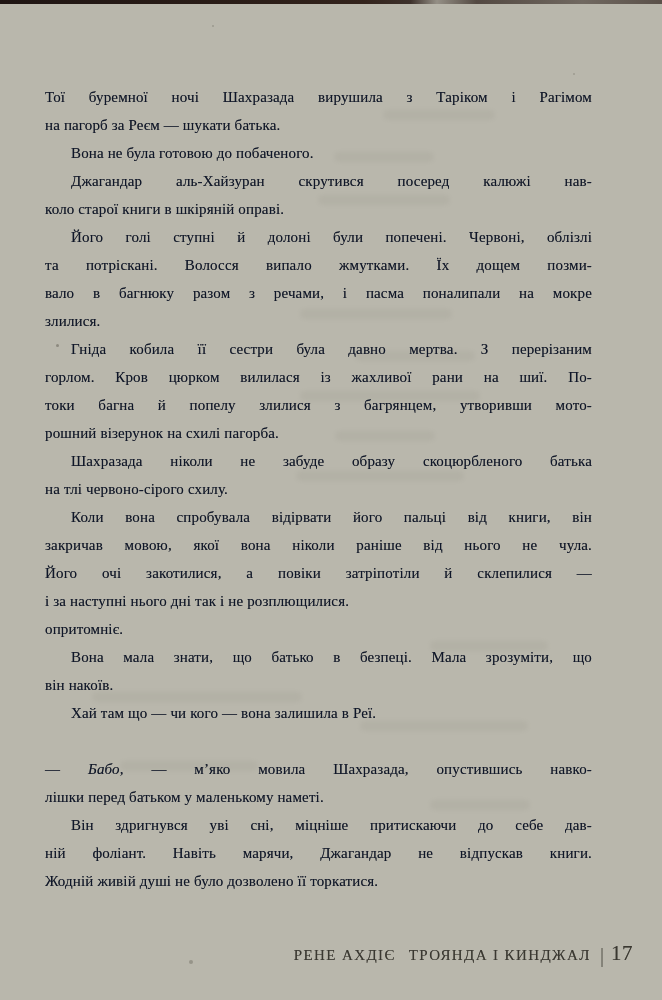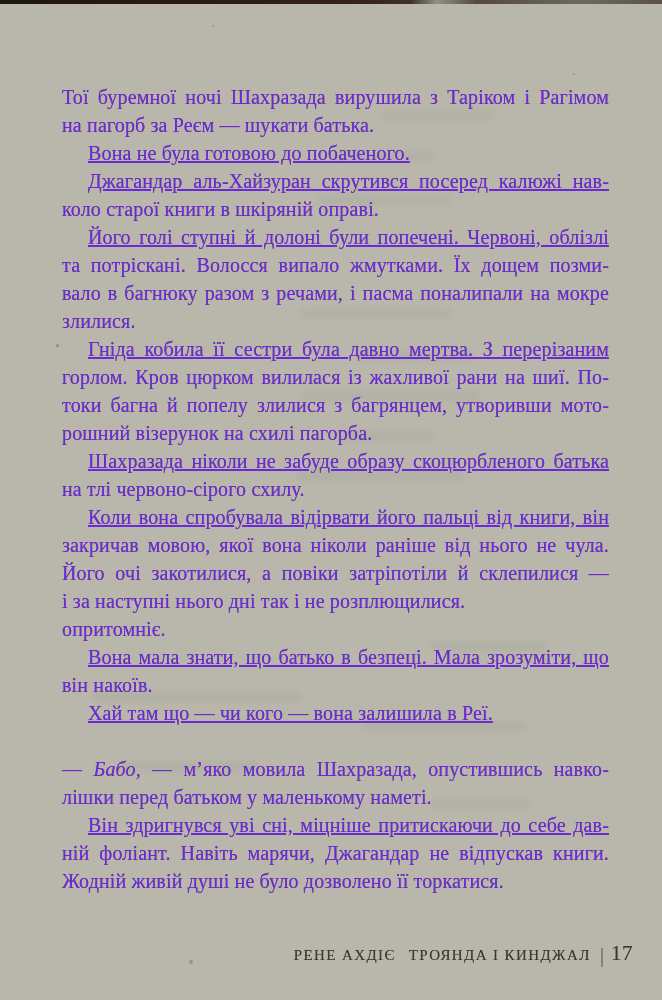--- a/index.html
+++ b/index.html
@@ -10,30 +10,30 @@
       radial-gradient(90% 70% at 0% 10%, rgba(70,64,55,0.10), rgba(70,64,55,0) 55%),
       linear-gradient(102deg,#dad8cb 0%,#e4e2d5 22%,#e9e7da 48%,#ecead d 75%,#edebde 100%),
       #e8e6d9;
     font-family:"Liberation Serif","DejaVu Serif",serif;
   }
   .top-edge{
     position:absolute;top:0;left:0;width:662px;height:4px;
     background:linear-gradient(90deg,#1f1513 0%,#2c1e18 40%,#33231c 55%,rgba(40,26,21,.85) 62%,rgba(40,26,21,.25) 66%,rgba(40,26,21,.7) 72%,rgba(40,26,21,.5) 88%,rgba(40,26,21,.65) 100%);
   }
   .text-block{
-    position:absolute;left:62px;top:83px;width:547px;
-    font-size:20px;line-height:28px;color:#6d28d9;
+    position:absolute;left:45px;top:83px;width:547px;
+    font-size:15px;line-height:28px;color:#0f172a;
     letter-spacing:.15px;
     text-shadow:0 0 .5px rgba(46,44,40,.55);
   }
   .para{margin:0;}
   .para.gap{margin-top:28px;}
   .line{text-align:justify;text-align-last:justify;white-space:normal;}
   .line.last{text-align-last:left;}
-  .line.ind{padding-left:26px;text-decoration:underline;}
+  .line.ind{padding-left:26px;}
   .it{font-style:italic;}
   .footer{
     position:absolute;top:941px;left:0;width:633px;
     text-align:right;color:#3a3831;font-size:15px;letter-spacing:1.4px;
     text-shadow:0 0 .5px rgba(58,56,49,.5);
     white-space:nowrap;
   }
   .footer .sp{display:inline-block;width:13px;}
   .footer .sep{
     display:inline-block;margin:0 7px 0 9px;

